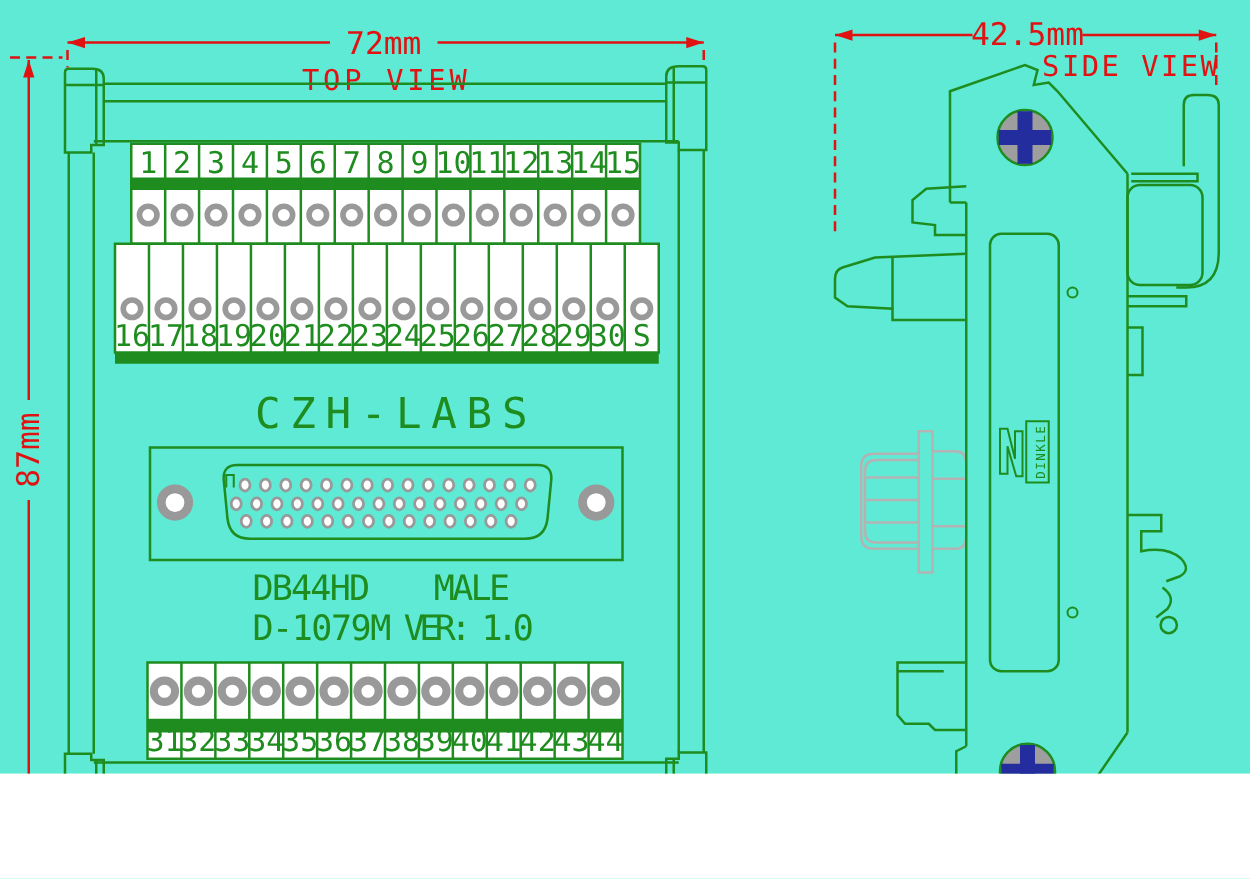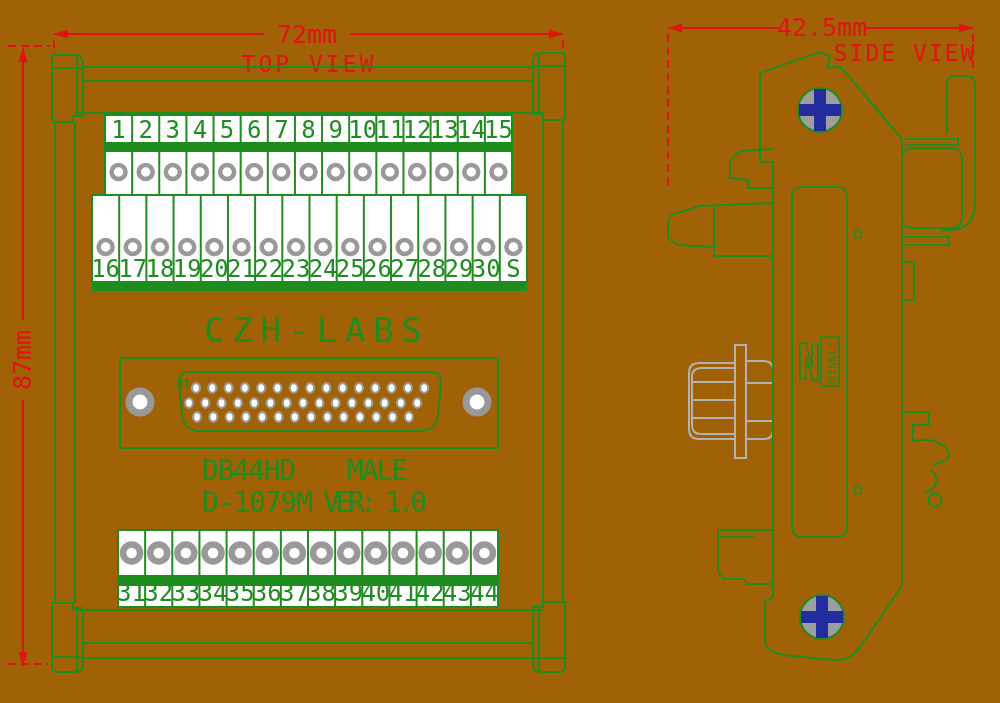--- a/index.html
+++ b/index.html
@@ -1,16 +1,16 @@
 <!DOCTYPE html>
 <html><head>
 <meta charset="utf-8">
 <style>
   html,body{margin:0;padding:0;background:#ffffff;}
-  .stage{position:relative;width:1000px;height:703px;background:#a16207;overflow:hidden;}
+  .stage{position:relative;width:1000px;height:619px;background:#5eead4;overflow:hidden;}
   svg{display:block;}
   
   .gs{stroke:#1e8c1e;fill:none;stroke-width:2;}
   .gsthin{stroke:#1e8c1e;fill:none;stroke-width:1.6;}
   
   .rs{stroke:#e01212;fill:none;stroke-width:2;}
   .rf{fill:#e01212;stroke:none;}
   .dash{stroke-dasharray:8 5;}
   
   .grayline{stroke:#b3b3b3;fill:none;stroke-width:2;}

